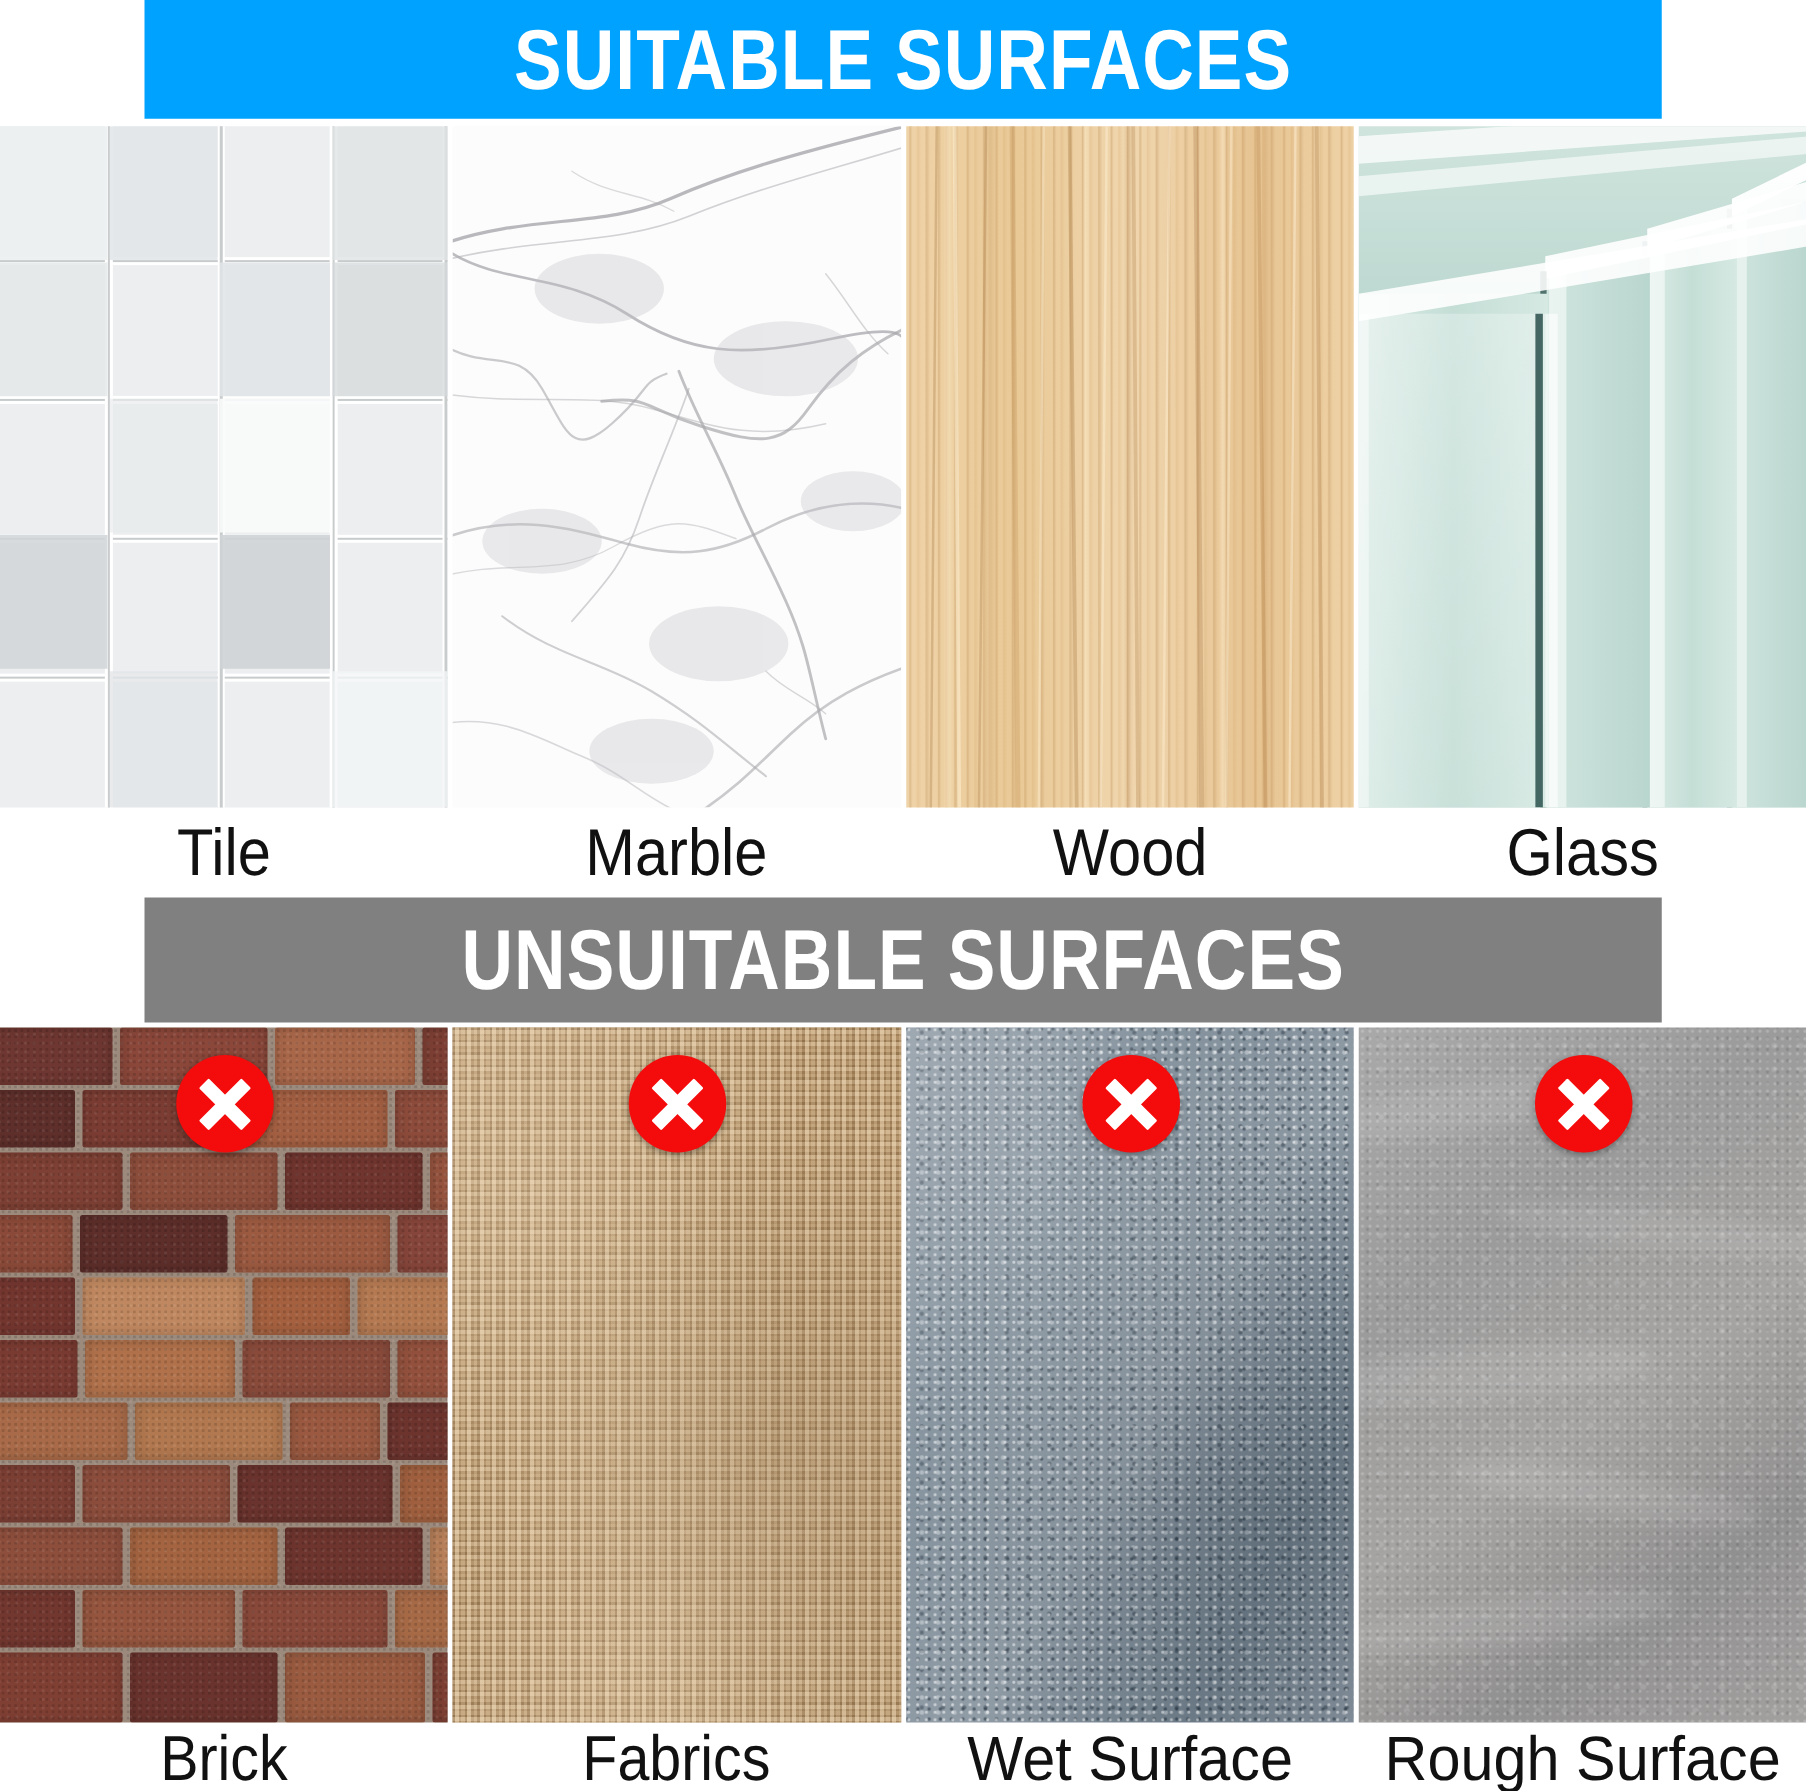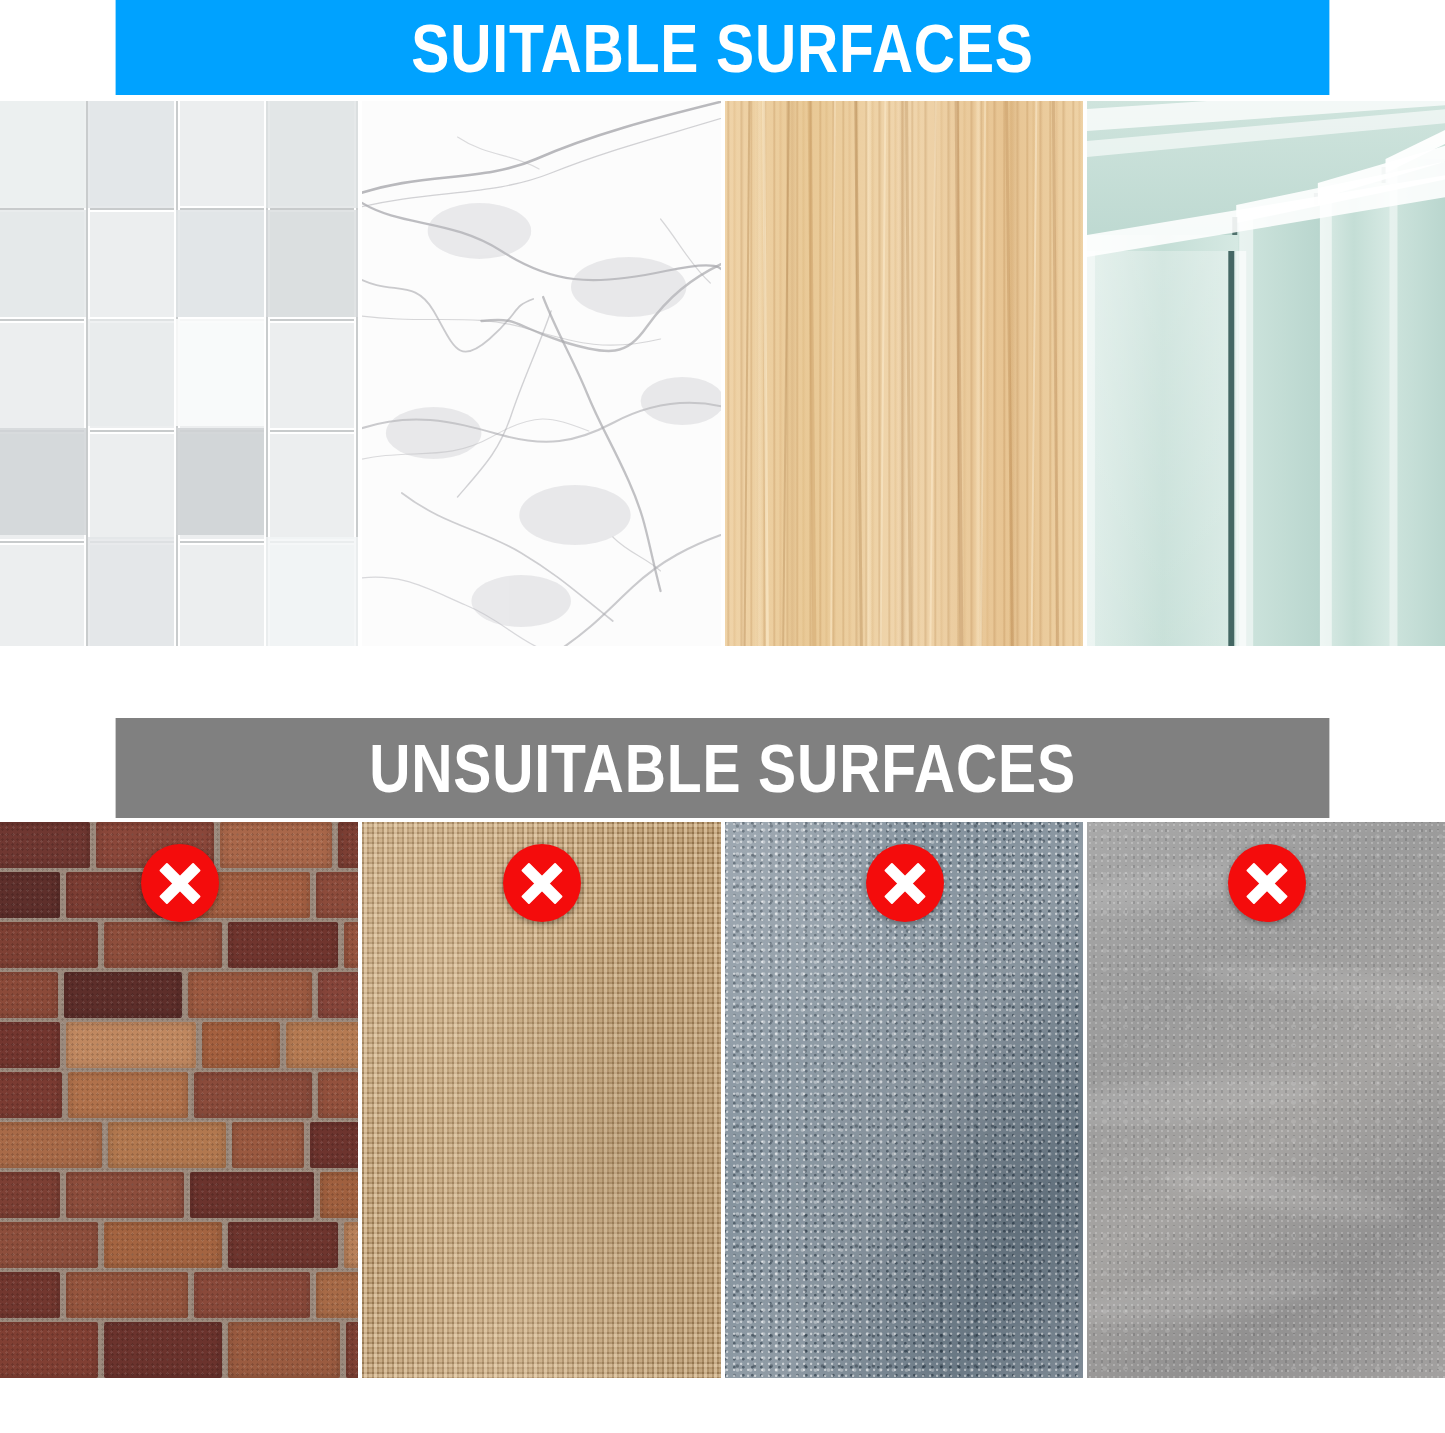--- a/index.html
+++ b/index.html
@@ -321,20 +321,26 @@
         <rect x="142" y="150" width="6" height="398" fill="#2f5451" opacity=".88"></rect>
         <rect x="150" y="150" width="10" height="398" fill="#ffffff" opacity=".6"></rect>
         <rect x="0" y="150" width="8" height="398" fill="#ffffff" opacity=".45"></rect>
 
         <path d="M0 8 L362 -16 L362 4 L0 30 Z" fill="#ffffff" opacity=".75"></path>
         <path d="M0 40 L362 8 L362 22 L0 56 Z" fill="#ffffff" opacity=".6"></path>
       </svg>
     </div>
   </div>
 
+  <div class="labels labels-suitable">
+    <div class="label">Tile</div>
+    <div class="label">Marble</div>
+    <div class="label">Wood</div>
+    <div class="label">Glass</div>
+  </div>
 
   <div class="banner banner-unsuitable">
     <span>UNSUITABLE SURFACES</span>
   </div>
 
   <div class="grid grid-unsuitable">
 
     <div class="panel tex-brick">
       <div class="brick-rows">
         <div class="row" style="top:0;height:46px">
@@ -437,14 +443,20 @@
         <i style="left:-6%;top:82%;width:78%;height:7%;transform:rotate(-7deg)"></i>
       </div>
       <div class="rough-noise"></div>
       <div class="xbadge" style="left:141px;top:22px">
         <span class="a"></span>
           <span class="b"></span>
       </div>
     </div>
   </div>
 
+  <div class="labels labels-unsuitable">
+    <div class="label">Brick</div>
+    <div class="label">Fabrics</div>
+    <div class="label wide">Wet Surface</div>
+    <div class="label wide">Rough Surface</div>
+  </div>
 
 </div>
 
 </body></html>

